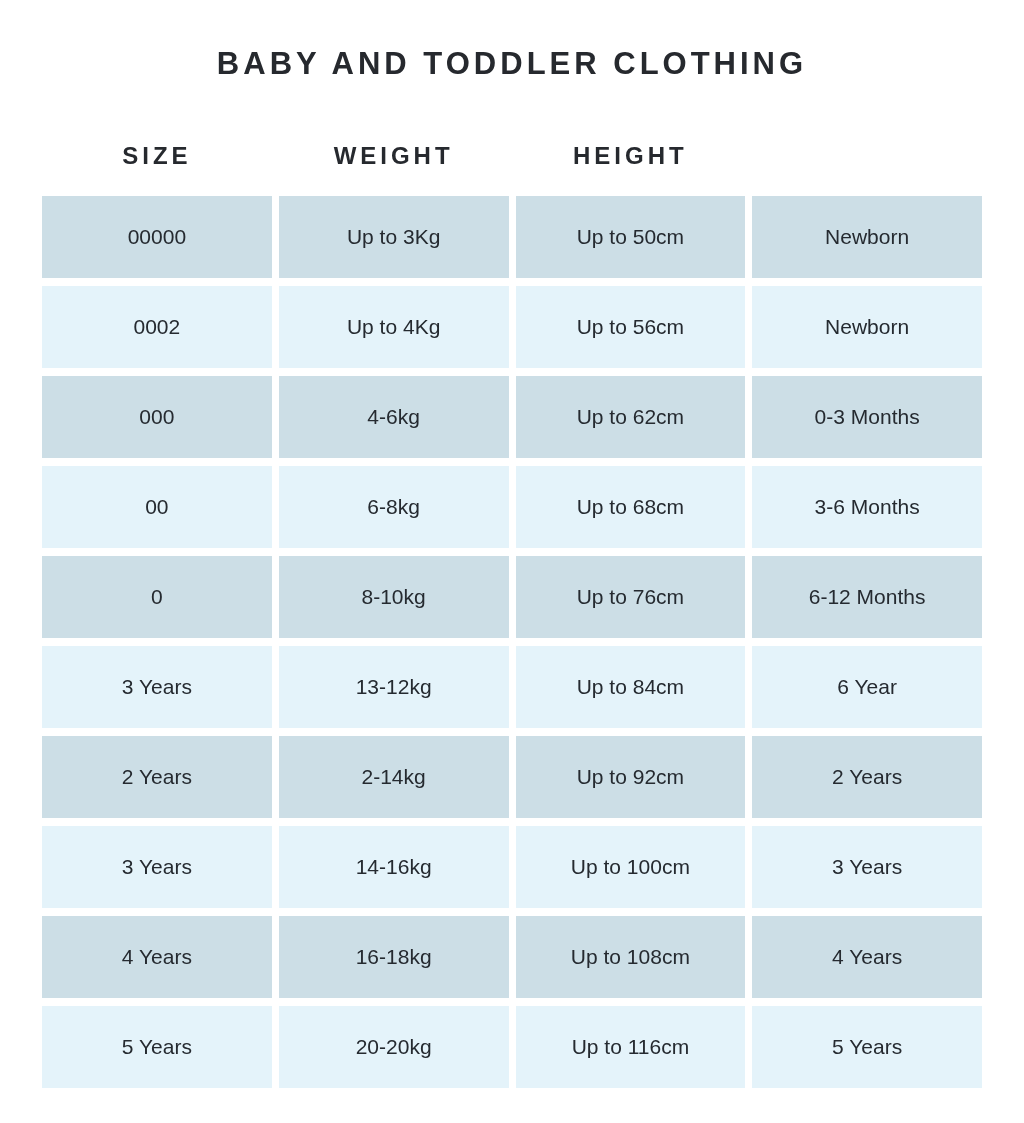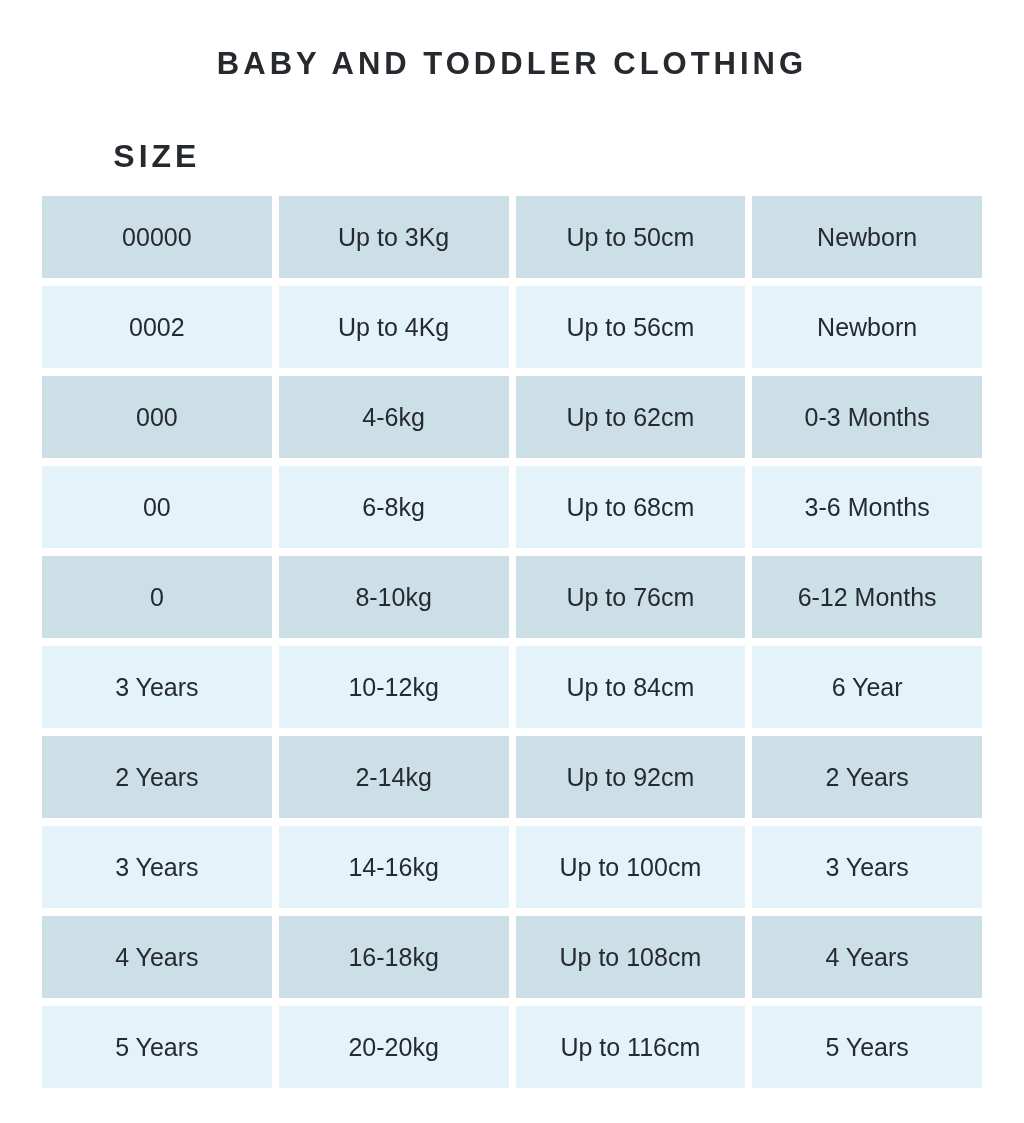--- a/index.html
+++ b/index.html
@@ -29,21 +29,21 @@
   }
   .headers {
     display: grid;
     grid-template-columns: repeat(4, 1fr);
     column-gap: 7px;
     width: 940px;
     margin: 60px auto 0 auto;
   }
   .hcell {
     text-align: center;
-    font-size: 32px;
+    font-size: 24px;
     line-height: 28px;
     font-weight: 700;
     letter-spacing: 4px;
     color: var(--ink, #26292e);
     white-space: nowrap;
   }
   .grid {
     display: grid;
     grid-template-columns: repeat(4, 1fr);
     column-gap: 7px;
@@ -52,36 +52,38 @@
     margin: 26px auto 0 auto;
   }
   .row {
     display: contents;
   }
   .cell {
     height: 82px;
     display: flex;
     align-items: center;
     justify-content: center;
-    font-size: 25px;
+    font-size: 21px;
     color: var(--cell-ink, #252a30);
     white-space: nowrap;
   }
   .row:nth-child(odd) .cell  { background: var(--row-dark, #ccdee6); }
   .row:nth-child(even) .cell { background: var(--row-light, #e4f3fa); }
 </style>
 </head>
 <body>
 
 <div class="page">
 
   <h1 class="title">BABY AND TODDLER CLOTHING</h1>
 
   <div class="headers">
     <div class="hcell">SIZE</div>
+    <div class="hcell">WEIGHT</div>
+    <div class="hcell">HEIGHT</div>
   </div>
 
   <div class="grid">
 
     <div class="row">
       <div class="cell">00000</div>
       <div class="cell">Up to 3Kg</div>
       <div class="cell">Up to 50cm</div>
       <div class="cell">Newborn</div>
     </div>
@@ -109,21 +111,21 @@
 
     <div class="row">
       <div class="cell">0</div>
       <div class="cell">8-10kg</div>
       <div class="cell">Up to 76cm</div>
       <div class="cell">6-12 Months</div>
     </div>
 
     <div class="row">
       <div class="cell">3 Years</div>
-      <div class="cell">10-12kg</div>
+      <div class="cell">13-12kg</div>
       <div class="cell">Up to 84cm</div>
       <div class="cell">6 Year</div>
     </div>
 
     <div class="row">
       <div class="cell">2 Years</div>
       <div class="cell">2-14kg</div>
       <div class="cell">Up to 92cm</div>
       <div class="cell">2 Years</div>
     </div>

